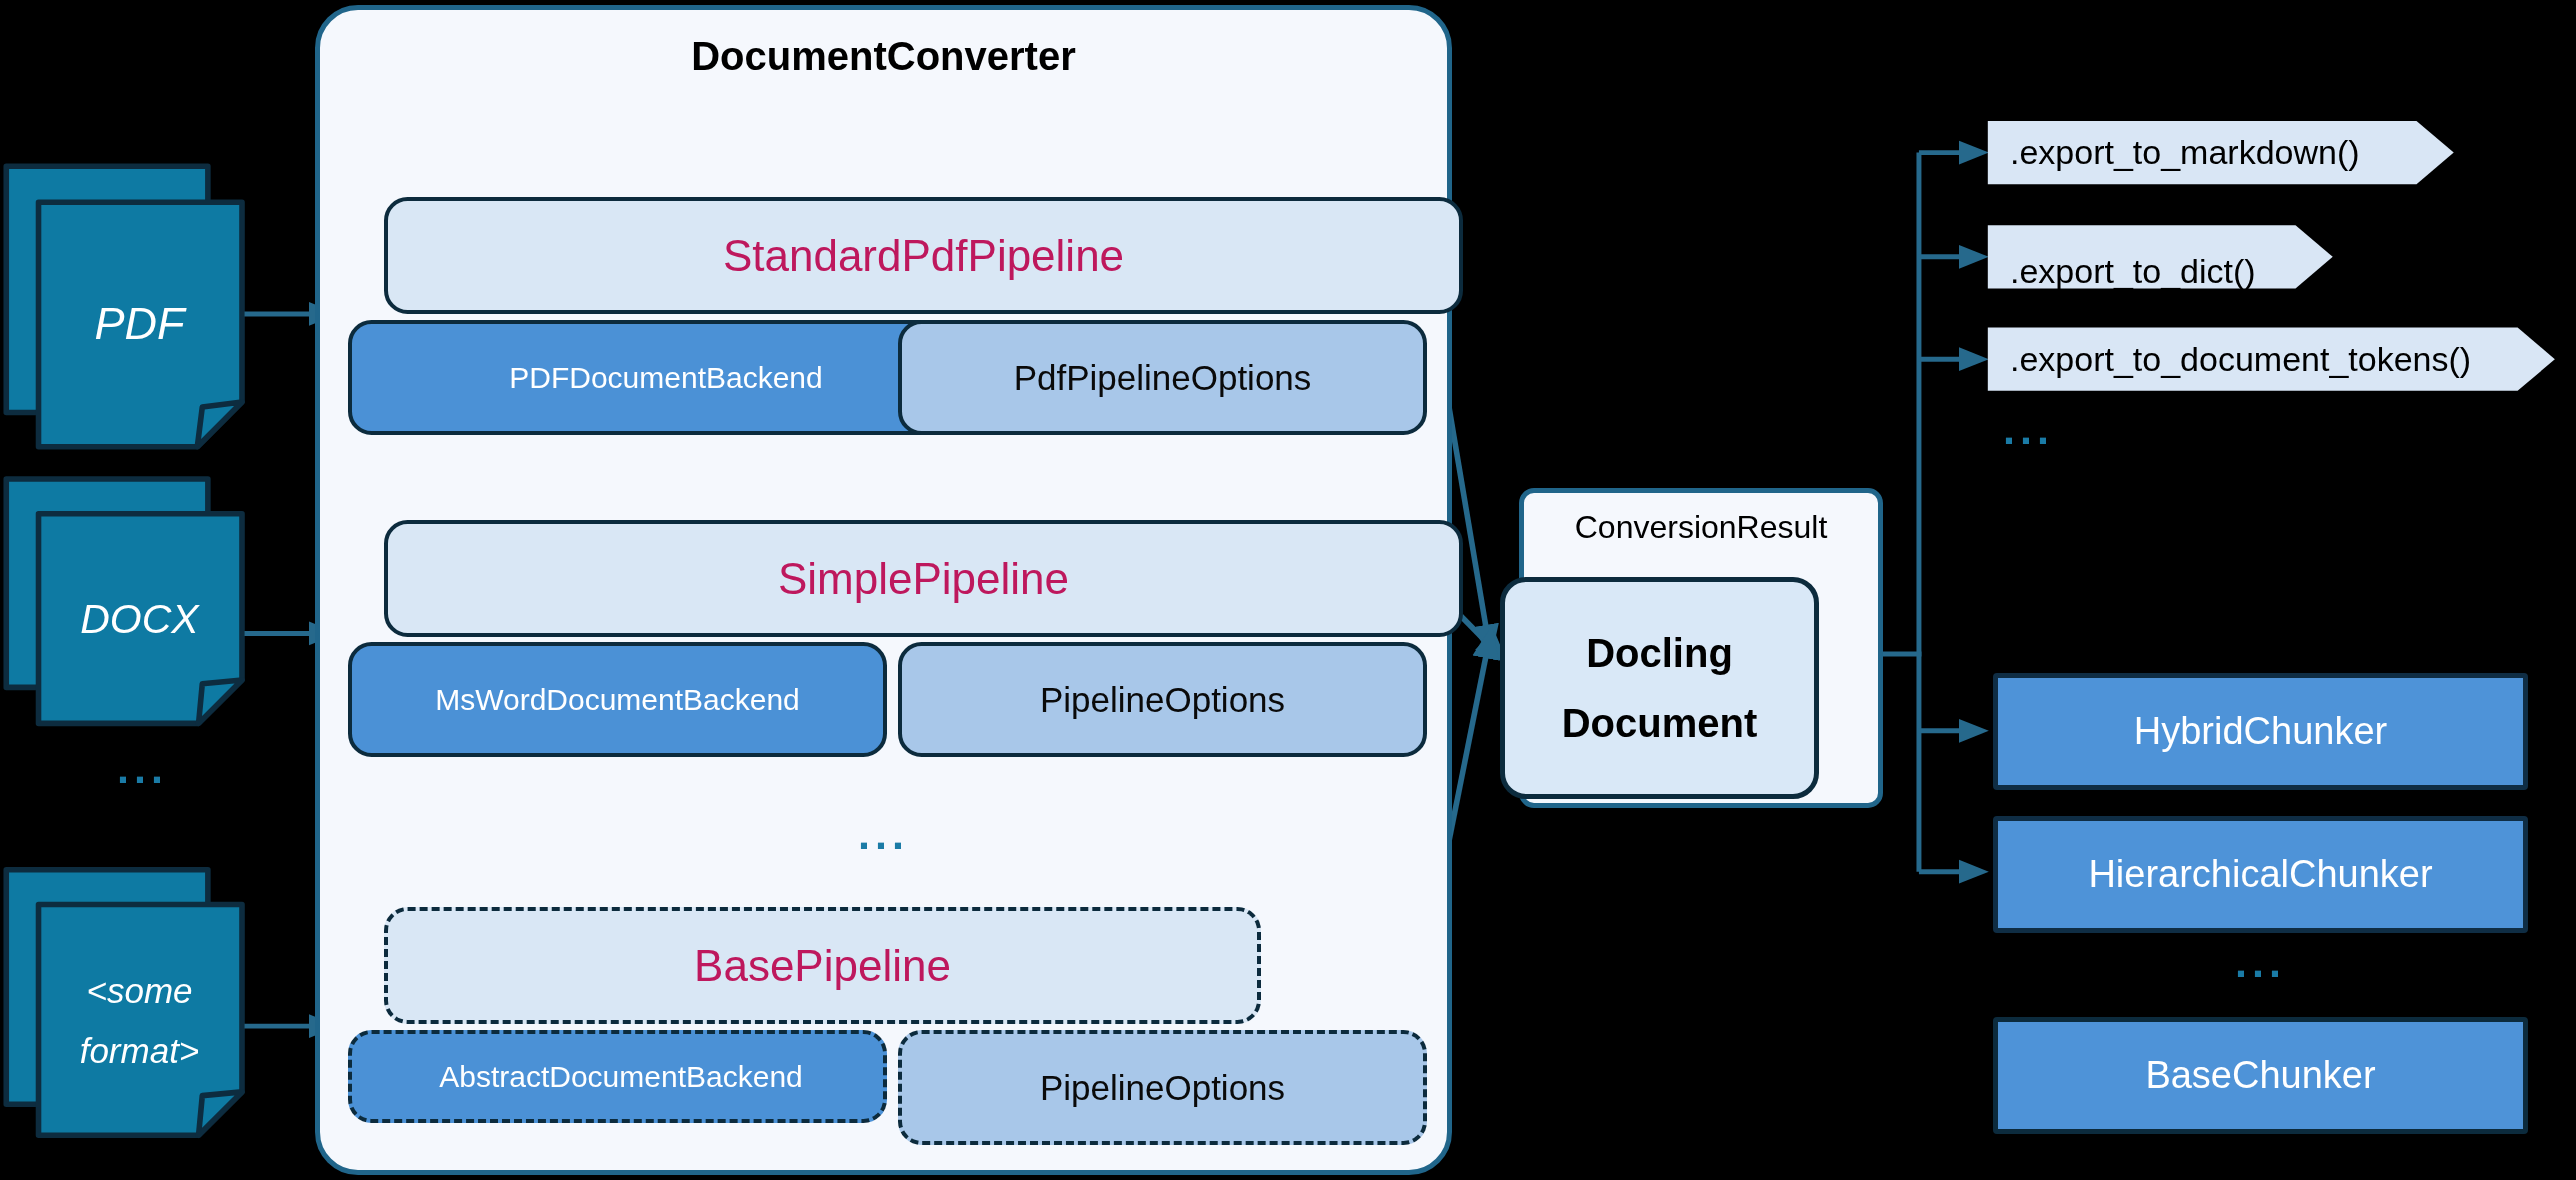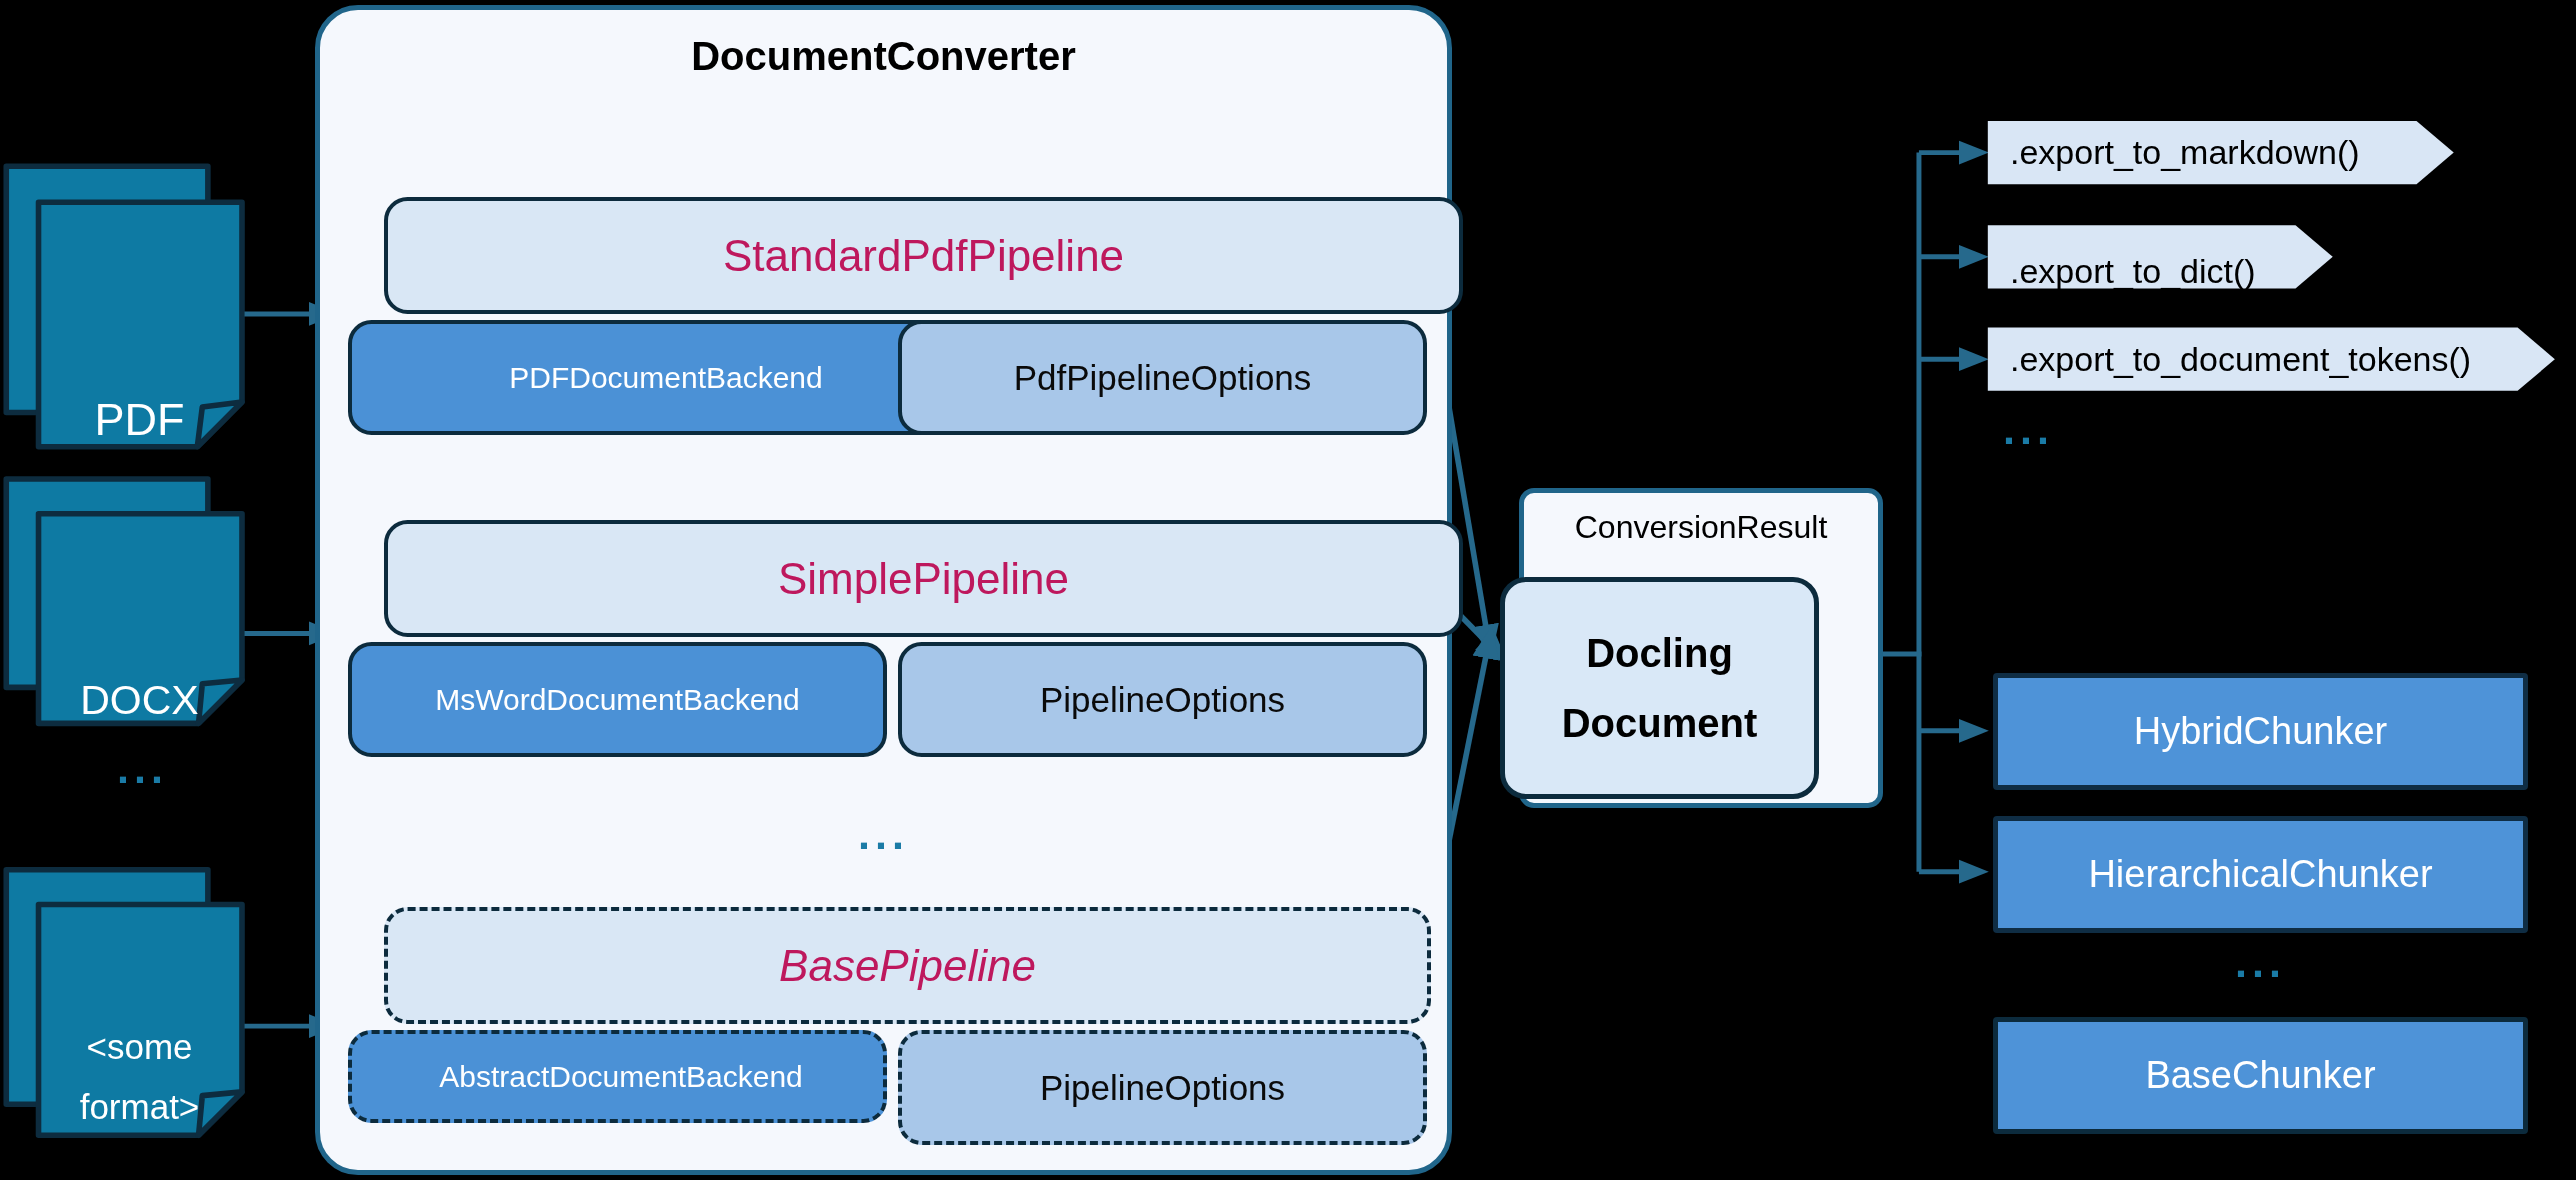--- a/index.html
+++ b/index.html
@@ -48,22 +48,22 @@
   }
   .chunker{
     background:#4e93d8;border:5px solid #0f2d44;border-radius:4px;
     font-size:38px;color:#ffffff;
   }
   .flag-label{
     position:absolute;display:flex;align-items:center;
     font-size:34px;color:#000;white-space:nowrap;
   }
   .doc-label{
-    position:absolute;display:flex;flex-direction:column;align-items:center;justify-content:flex-end;
-    color:#fff;text-align:center;white-space:nowrap;
+    position:absolute;display:flex;flex-direction:column;align-items:center;justify-content:center;
+    color:#fff;text-align:center;white-space:nowrap;font-style:italic;
   }
   .ellipsis{
     position:absolute;color:#1a7ba6;font-weight:bold;font-size:43px;
     letter-spacing:5px;line-height:0;white-space:nowrap;
   }
   svg{position:absolute;left:0;top:0;pointer-events:none;}
 </style>
 </head>
 <body>
 
@@ -153,21 +153,21 @@
   </div>
   <div class="box backend-box" style="left:348px;top:642px;width:539px;height:115px;">
     <span>MsWordDocumentBackend</span>
   </div>
   <div class="box options-box" style="left:898px;top:642px;width:529px;height:115px;">
     <span>PipelineOptions</span>
   </div>
 
   <div class="ellipsis" style="left:834px;top:834px;width:99px;text-align:center;">...</div>
 
-  <div class="box pipeline-header dashed" style="left:348px;top:907px;width:1047px;height:117px;font-style:italic;">
+  <div class="box pipeline-header dashed" style="left:348px;top:907px;width:877px;height:117px;">
     <span>BasePipeline</span>
   </div>
   <div class="box backend-box dashed" style="left:348px;top:1030px;width:539px;height:93px;padding-left:7px;">
     <span>AbstractDocumentBackend</span>
   </div>
   <div class="box options-box dashed" style="left:898px;top:1030px;width:529px;height:115px;">
     <span>PipelineOptions</span>
   </div>
 
   <div class="result-outer"></div>

